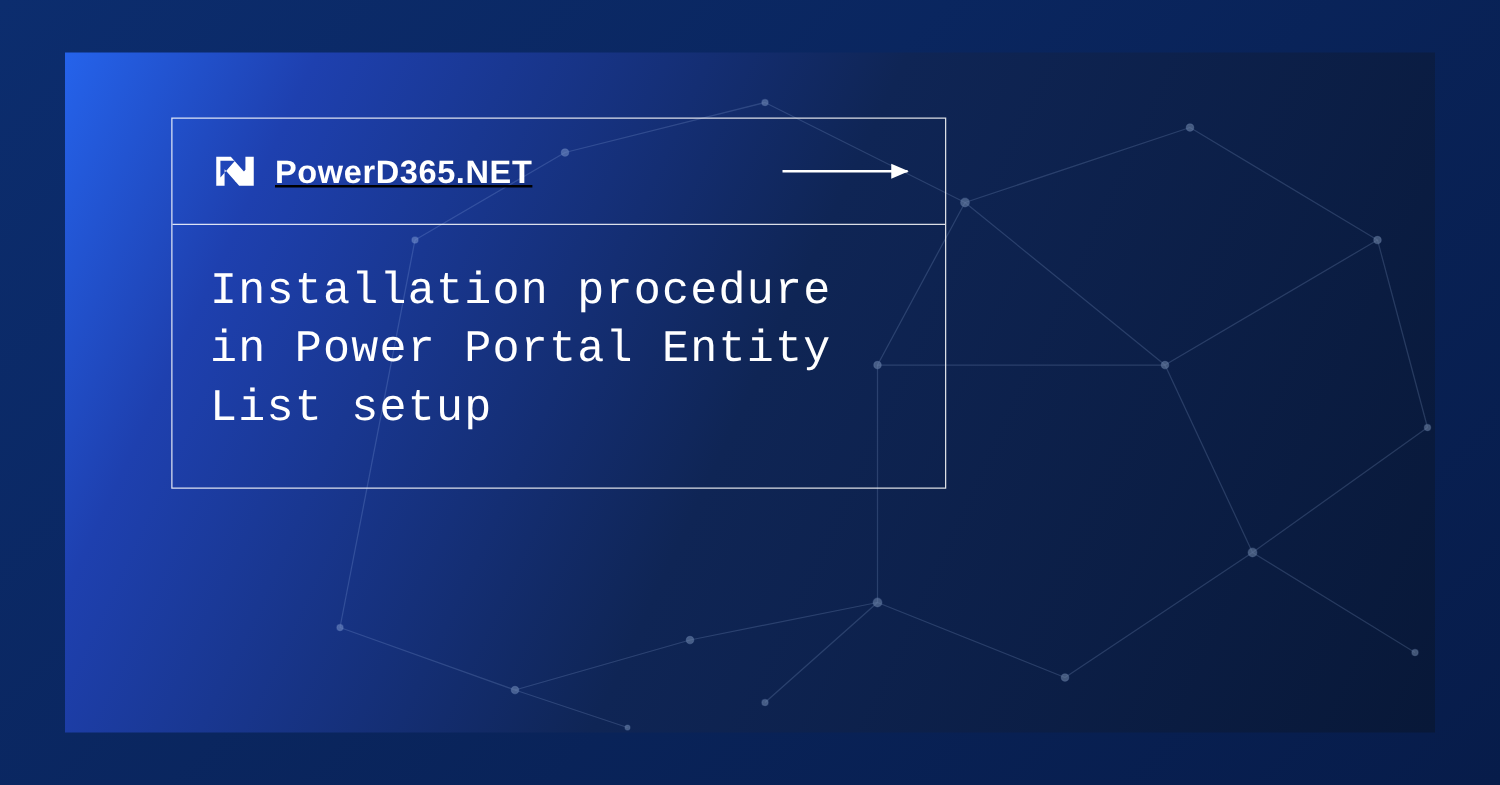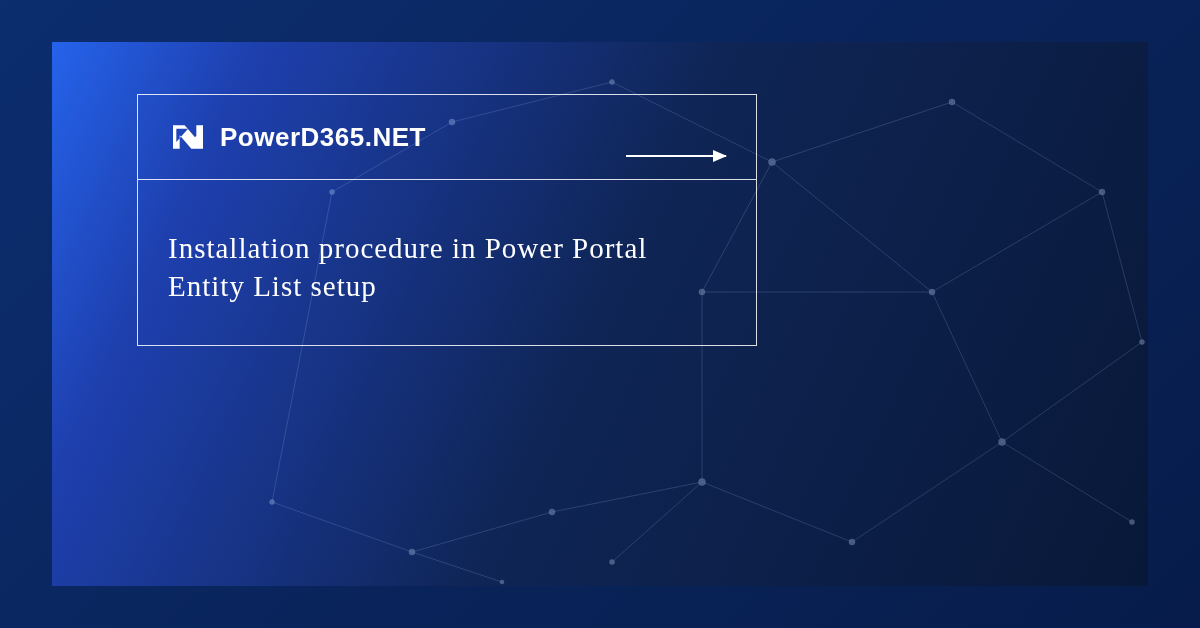--- a/index.html
+++ b/index.html
@@ -38,24 +38,25 @@
     }
     .card {
       position: absolute;
       left: 85px;
       top: 52px;
       width: 620px;
       border: 1px solid rgba(255,255,255,0.85);
     }
     .card-header {
       display: flex;
-      align-items: flex-end;
+      align-items: center;
       justify-content: space-between;
       padding: 22px 30px;
       border-bottom: 1px solid rgba(255,255,255,0.85);
+      text-decoration: underline;
     }
     .logo-wrap {
       display: flex;
       align-items: center;
       gap: 12px;
     }
     .logo-mark {
       width: 40px;
       height: 40px;
       flex-shrink: 0;
@@ -81,26 +82,25 @@
       height: 0;
       border-left: 14px solid #ffffff;
       border-top: 6px solid transparent;
       border-bottom: 6px solid transparent;
     }
     .card-body {
       padding: 30px 30px 40px 30px;
     }
     .title {
       color: #ffffff;
-      font-size: 29px;
+      font-size: 36px;
       line-height: 1.3;
       font-weight: 400;
       letter-spacing: 1px;
-      font-family: Liberation Serif, serif;
-      margin-top: 20px;
+      font-family: Liberation Mono, monospace;
     }
     .email {
       position: absolute;
       right: 0;
       top: calc(100% + 18px);
       color: #ffffff;
       font-size: 18px;
       letter-spacing: 0.5px;
       font-weight: 300;
     }

